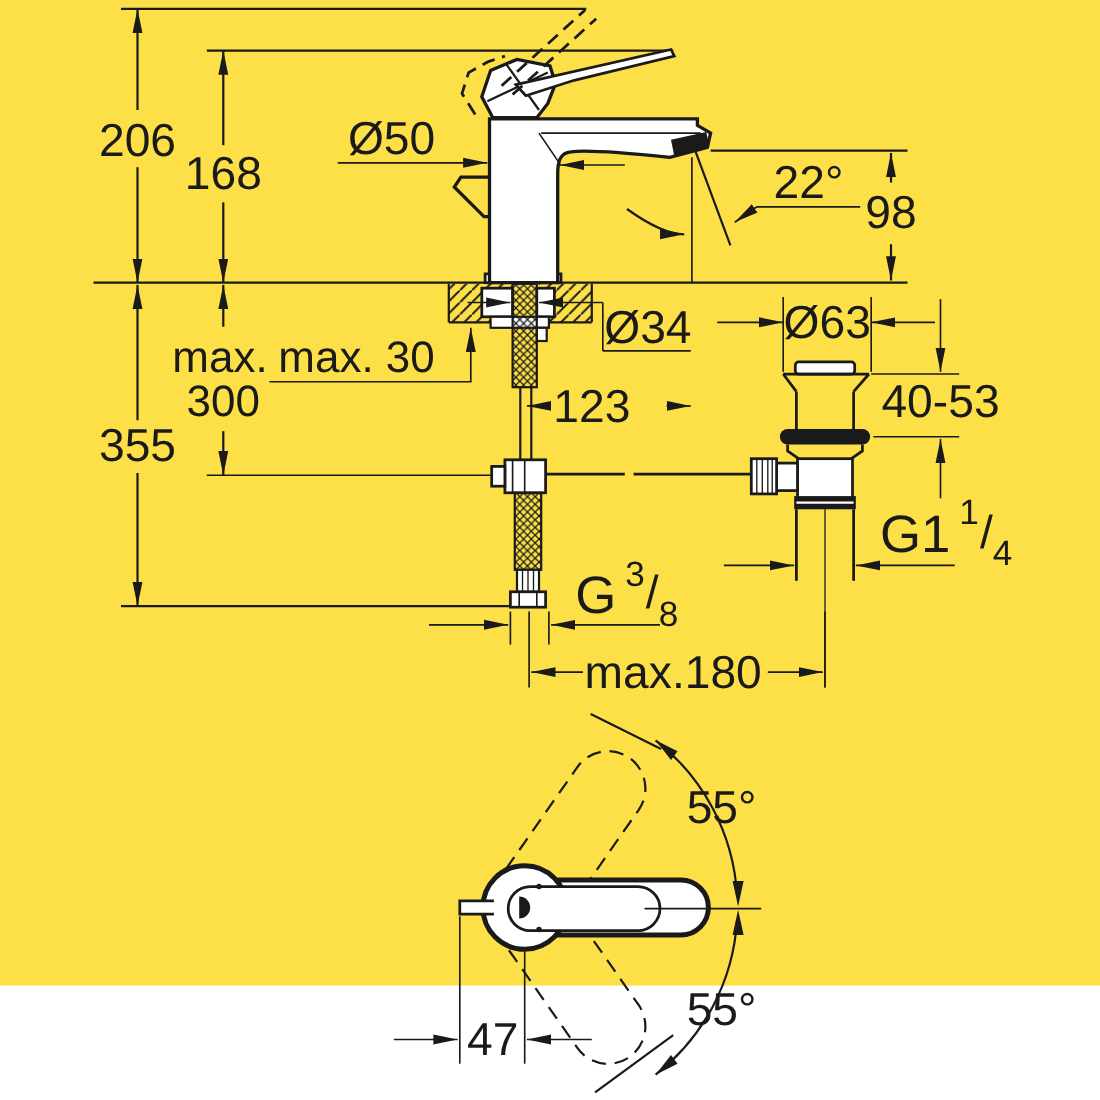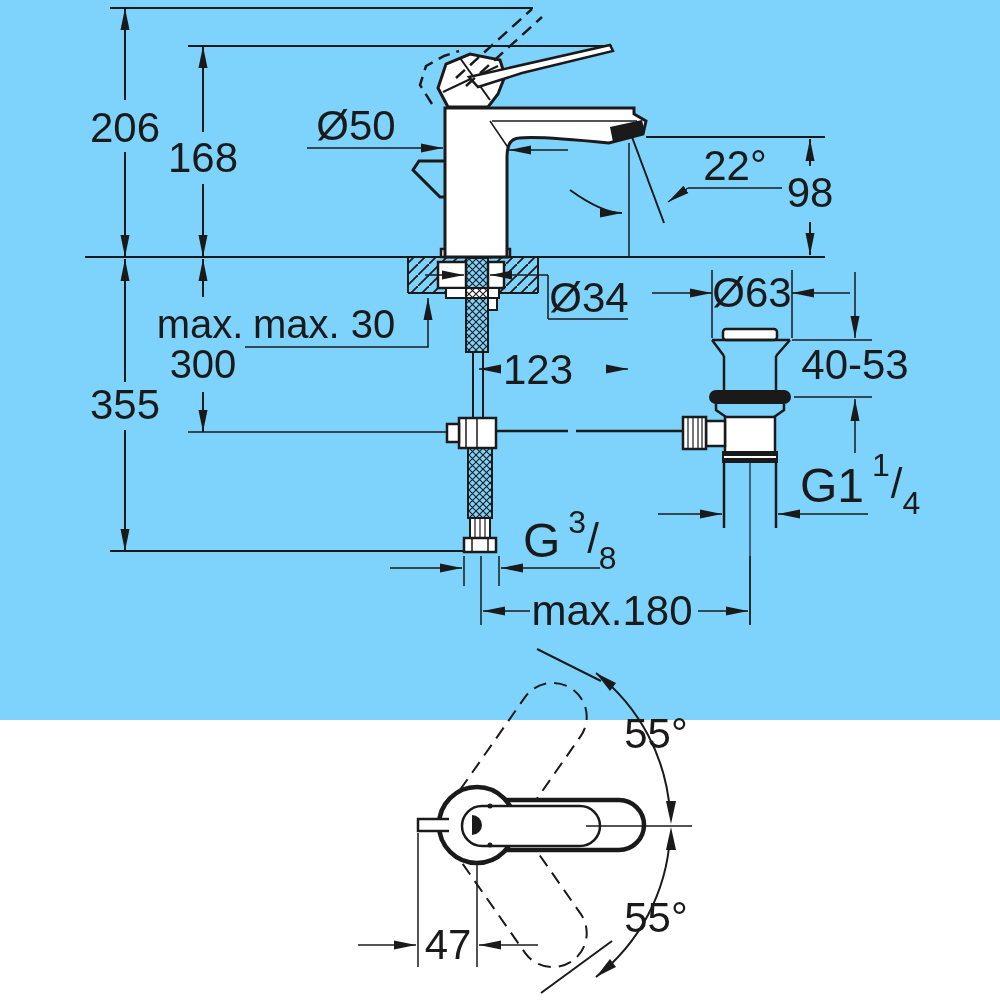--- a/index.html
+++ b/index.html
@@ -1,16 +1,16 @@
 <!DOCTYPE html>
 <html><head>
 <meta charset="utf-8">
 <style>
   html,body{margin:0;padding:0;background:#fff;width:1000px;height:1000px;overflow:hidden;}
-  #stage{position:relative;width:1000px;height:720px;background:#7dd3fc;}
+  #stage{position:relative;width:1000px;height:896px;background:#fde047;}
   svg{position:absolute;left:0;top:0;}
   text, tspan{font-family:"Liberation Sans","DejaVu Sans",sans-serif;fill:#1a1a1a;}
   .f42{font-size:42px;} .f40{font-size:40px;} .f48{font-size:48px;} .f32{font-size:32px;}
   .mid{text-anchor:middle;}
   .ln{stroke:#1a1a1a;fill:none;stroke-width:2;}
   .ln12{stroke:#1a1a1a;fill:none;stroke-width:1.2;}
   .ln15{stroke:#1a1a1a;fill:none;stroke-width:1.5;}
   .ln25{stroke:#1a1a1a;fill:none;stroke-width:2.5;}
   .ln3{stroke:#1a1a1a;fill:none;stroke-width:3;}
   .ln45{stroke:#1a1a1a;fill:none;stroke-width:4.5;}

